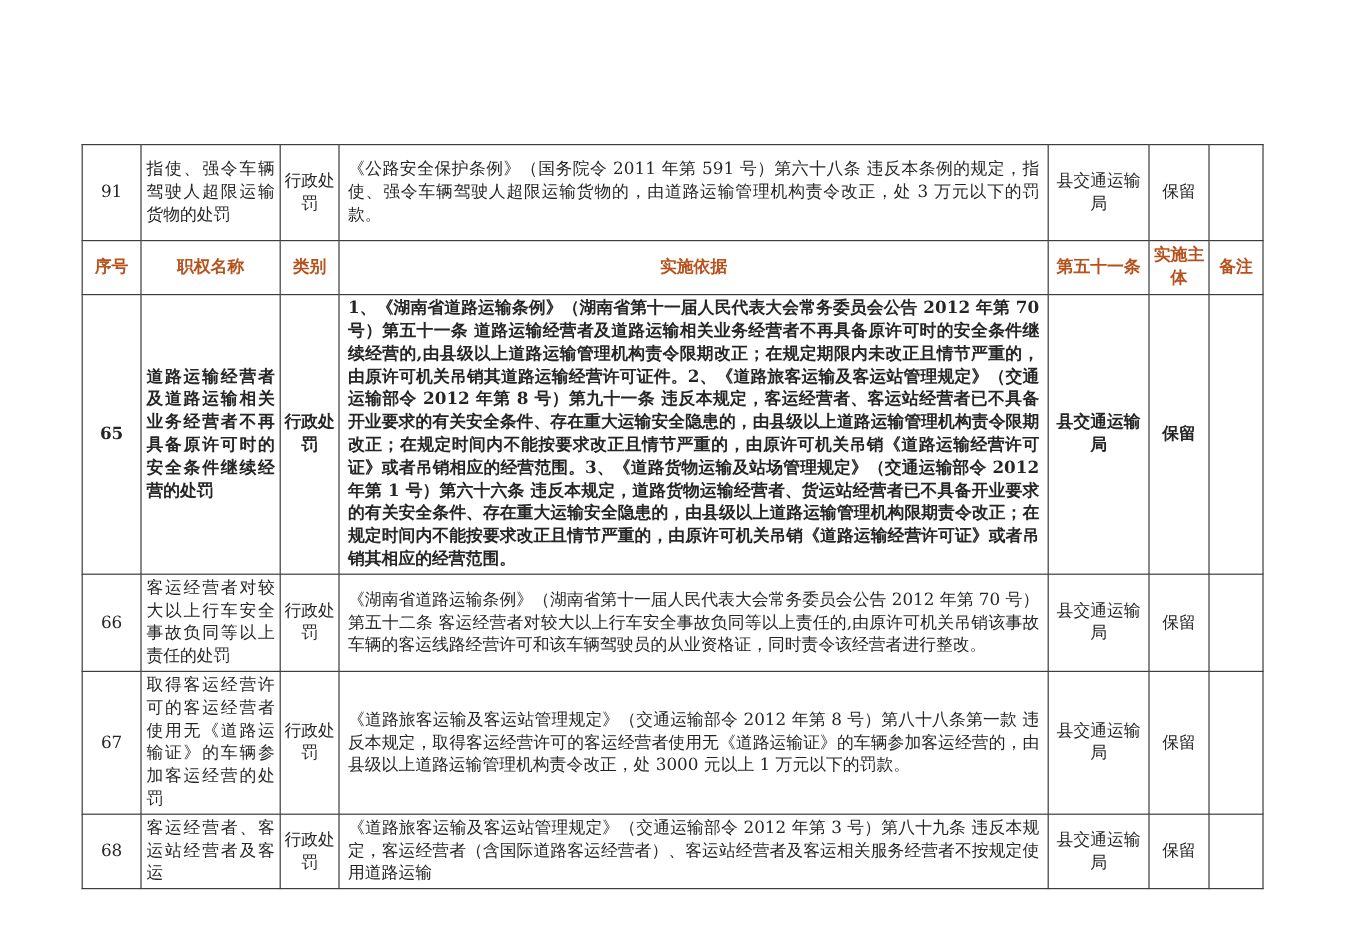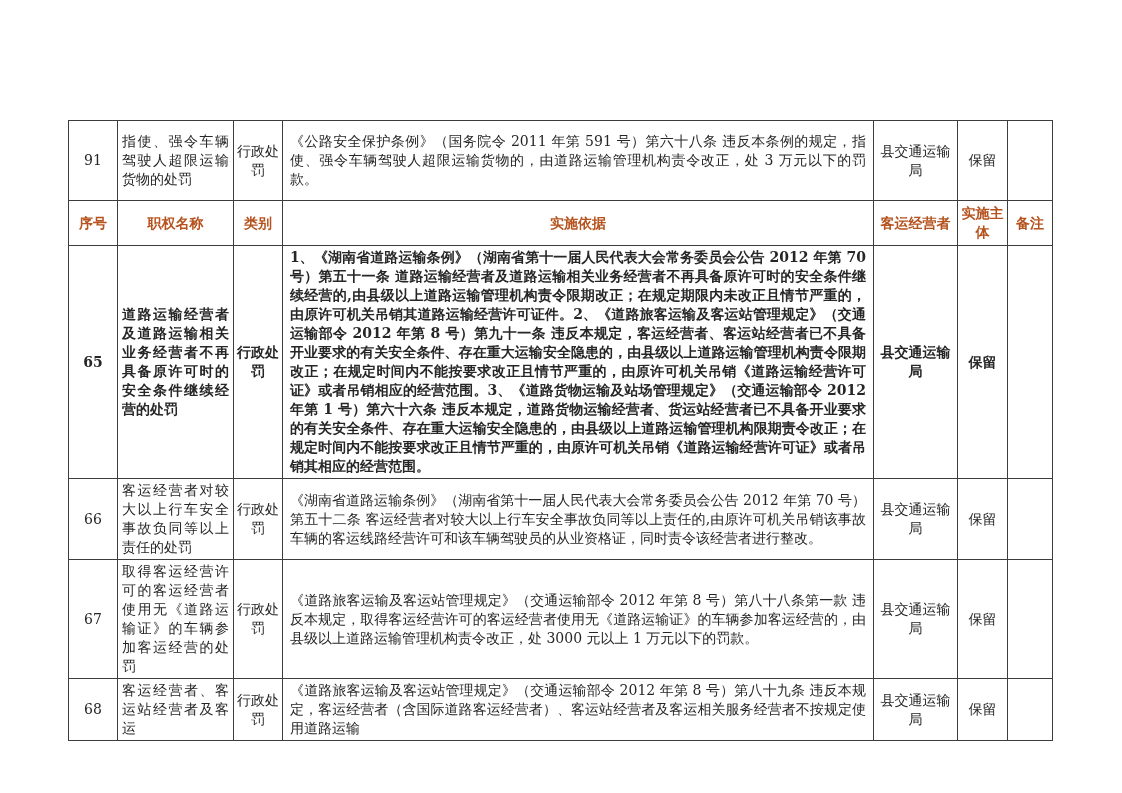--- a/index.html
+++ b/index.html
@@ -80,21 +80,21 @@
         <td class="c-center">县交通运输局</td>
         <td class="c-center">保留</td>
         <td class="c-center"></td>
       </tr>
 
       <tr class="r-head">
         <td>序号</td>
         <td>职权名称</td>
         <td>类别</td>
         <td>实施依据</td>
-        <td>客运经营者</td>
+        <td>第五十一条</td>
         <td>实施主体</td>
         <td>备注</td>
       </tr>
 
       <tr class="r-65">
         <td class="c-center">65</td>
         <td class="c-name">道路运输经营者及道路运输相关业务经营者不再具备原许可时的安全条件继续经营的处罚</td>
         <td class="c-center">行政处罚</td>
         <td class="c-basis">1、《湖南省道路运输条例》（湖南省第十一届人民代表大会常务委员会公告 2012 年第 70 号）第五十一条 道路运输经营者及道路运输相关业务经营者不再具备原许可时的安全条件继续经营的,由县级以上道路运输管理机构责令限期改正；在规定期限内未改正且情节严重的，由原许可机关吊销其道路运输经营许可证件。2、《道路旅客运输及客运站管理规定》（交通运输部令 2012 年第 8 号）第九十一条 违反本规定，客运经营者、客运站经营者已不具备开业要求的有关安全条件、存在重大运输安全隐患的，由县级以上道路运输管理机构责令限期改正；在规定时间内不能按要求改正且情节严重的，由原许可机关吊销《道路运输经营许可证》或者吊销相应的经营范围。3、《道路货物运输及站场管理规定》（交通运输部令 2012 年第 1 号）第六十六条 违反本规定，道路货物运输经营者、货运站经营者已不具备开业要求的有关安全条件、存在重大运输安全隐患的，由县级以上道路运输管理机构限期责令改正；在规定时间内不能按要求改正且情节严重的，由原许可机关吊销《道路运输经营许可证》或者吊销其相应的经营范围。</td>
         <td class="c-center">县交通运输局</td>
@@ -119,21 +119,21 @@
         <td class="c-basis">《道路旅客运输及客运站管理规定》（交通运输部令 2012 年第 8 号）第八十八条第一款 违反本规定，取得客运经营许可的客运经营者使用无《道路运输证》的车辆参加客运经营的，由县级以上道路运输管理机构责令改正，处 3000 元以上 1 万元以下的罚款。</td>
         <td class="c-center">县交通运输局</td>
         <td class="c-center">保留</td>
         <td class="c-center"></td>
       </tr>
 
       <tr class="r-68">
         <td class="c-center">68</td>
         <td class="c-name">客运经营者、客运站经营者及客运</td>
         <td class="c-center">行政处罚</td>
-        <td class="c-basis">《道路旅客运输及客运站管理规定》（交通运输部令 2012 年第 8 号）第八十九条 违反本规定，客运经营者（含国际道路客运经营者）、客运站经营者及客运相关服务经营者不按规定使用道路运输</td>
+        <td class="c-basis">《道路旅客运输及客运站管理规定》（交通运输部令 2012 年第 3 号）第八十九条 违反本规定，客运经营者（含国际道路客运经营者）、客运站经营者及客运相关服务经营者不按规定使用道路运输</td>
         <td class="c-center">县交通运输局</td>
         <td class="c-center">保留</td>
         <td class="c-center"></td>
       </tr>
 
     </tbody>
   </table>
 </div>
 
 </body></html>

